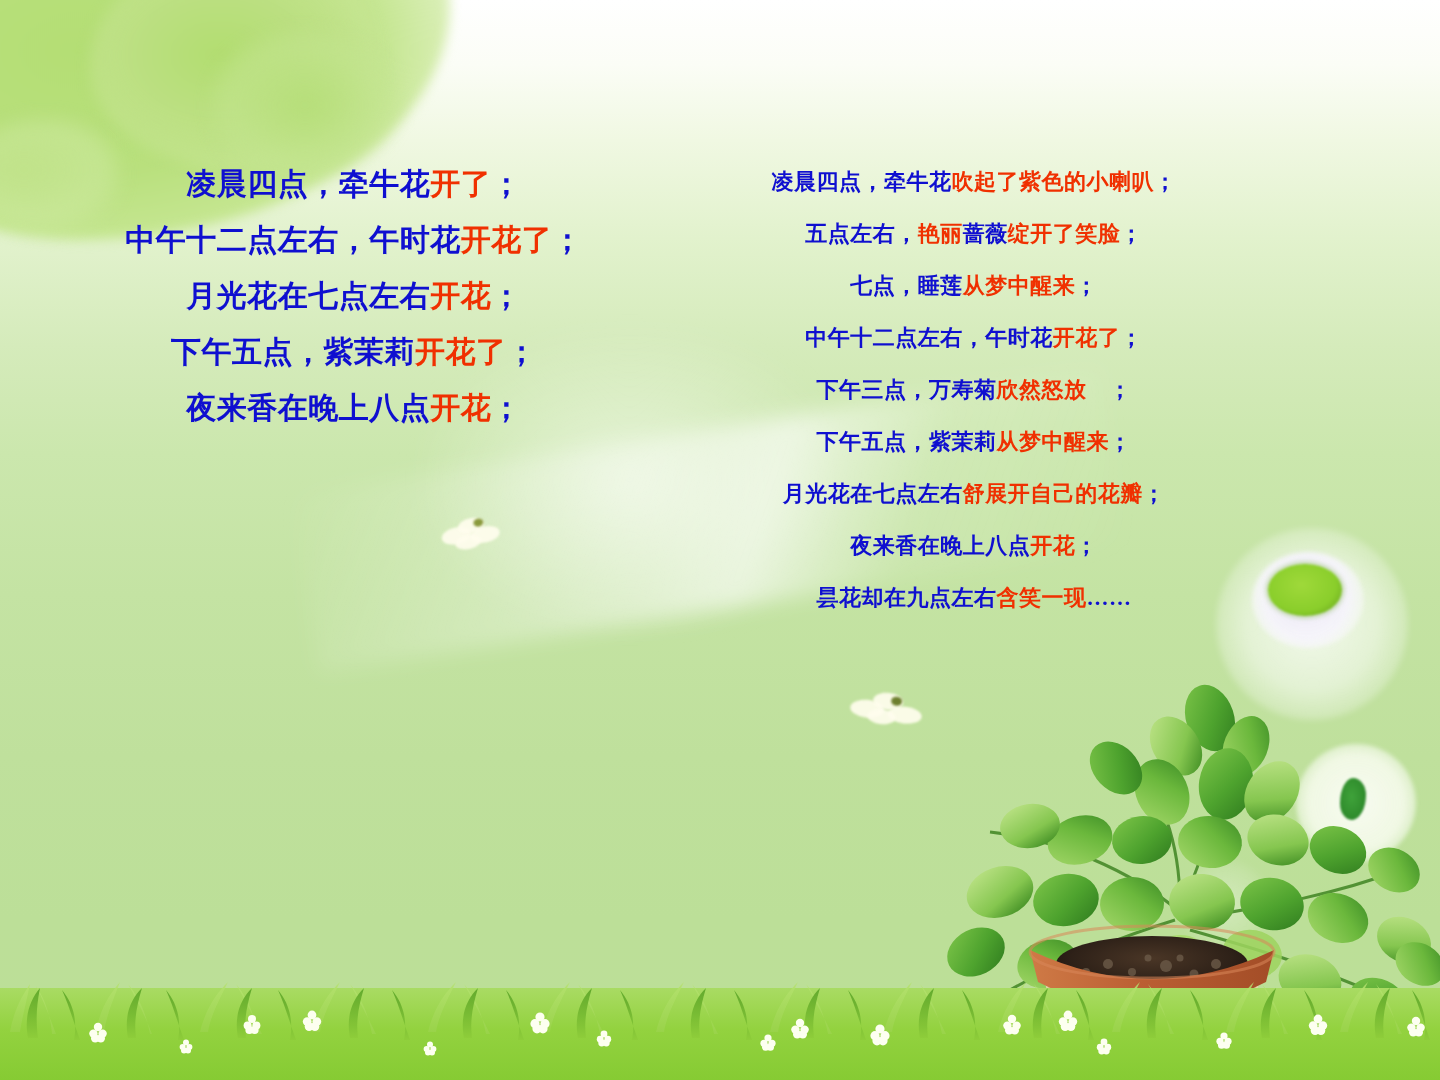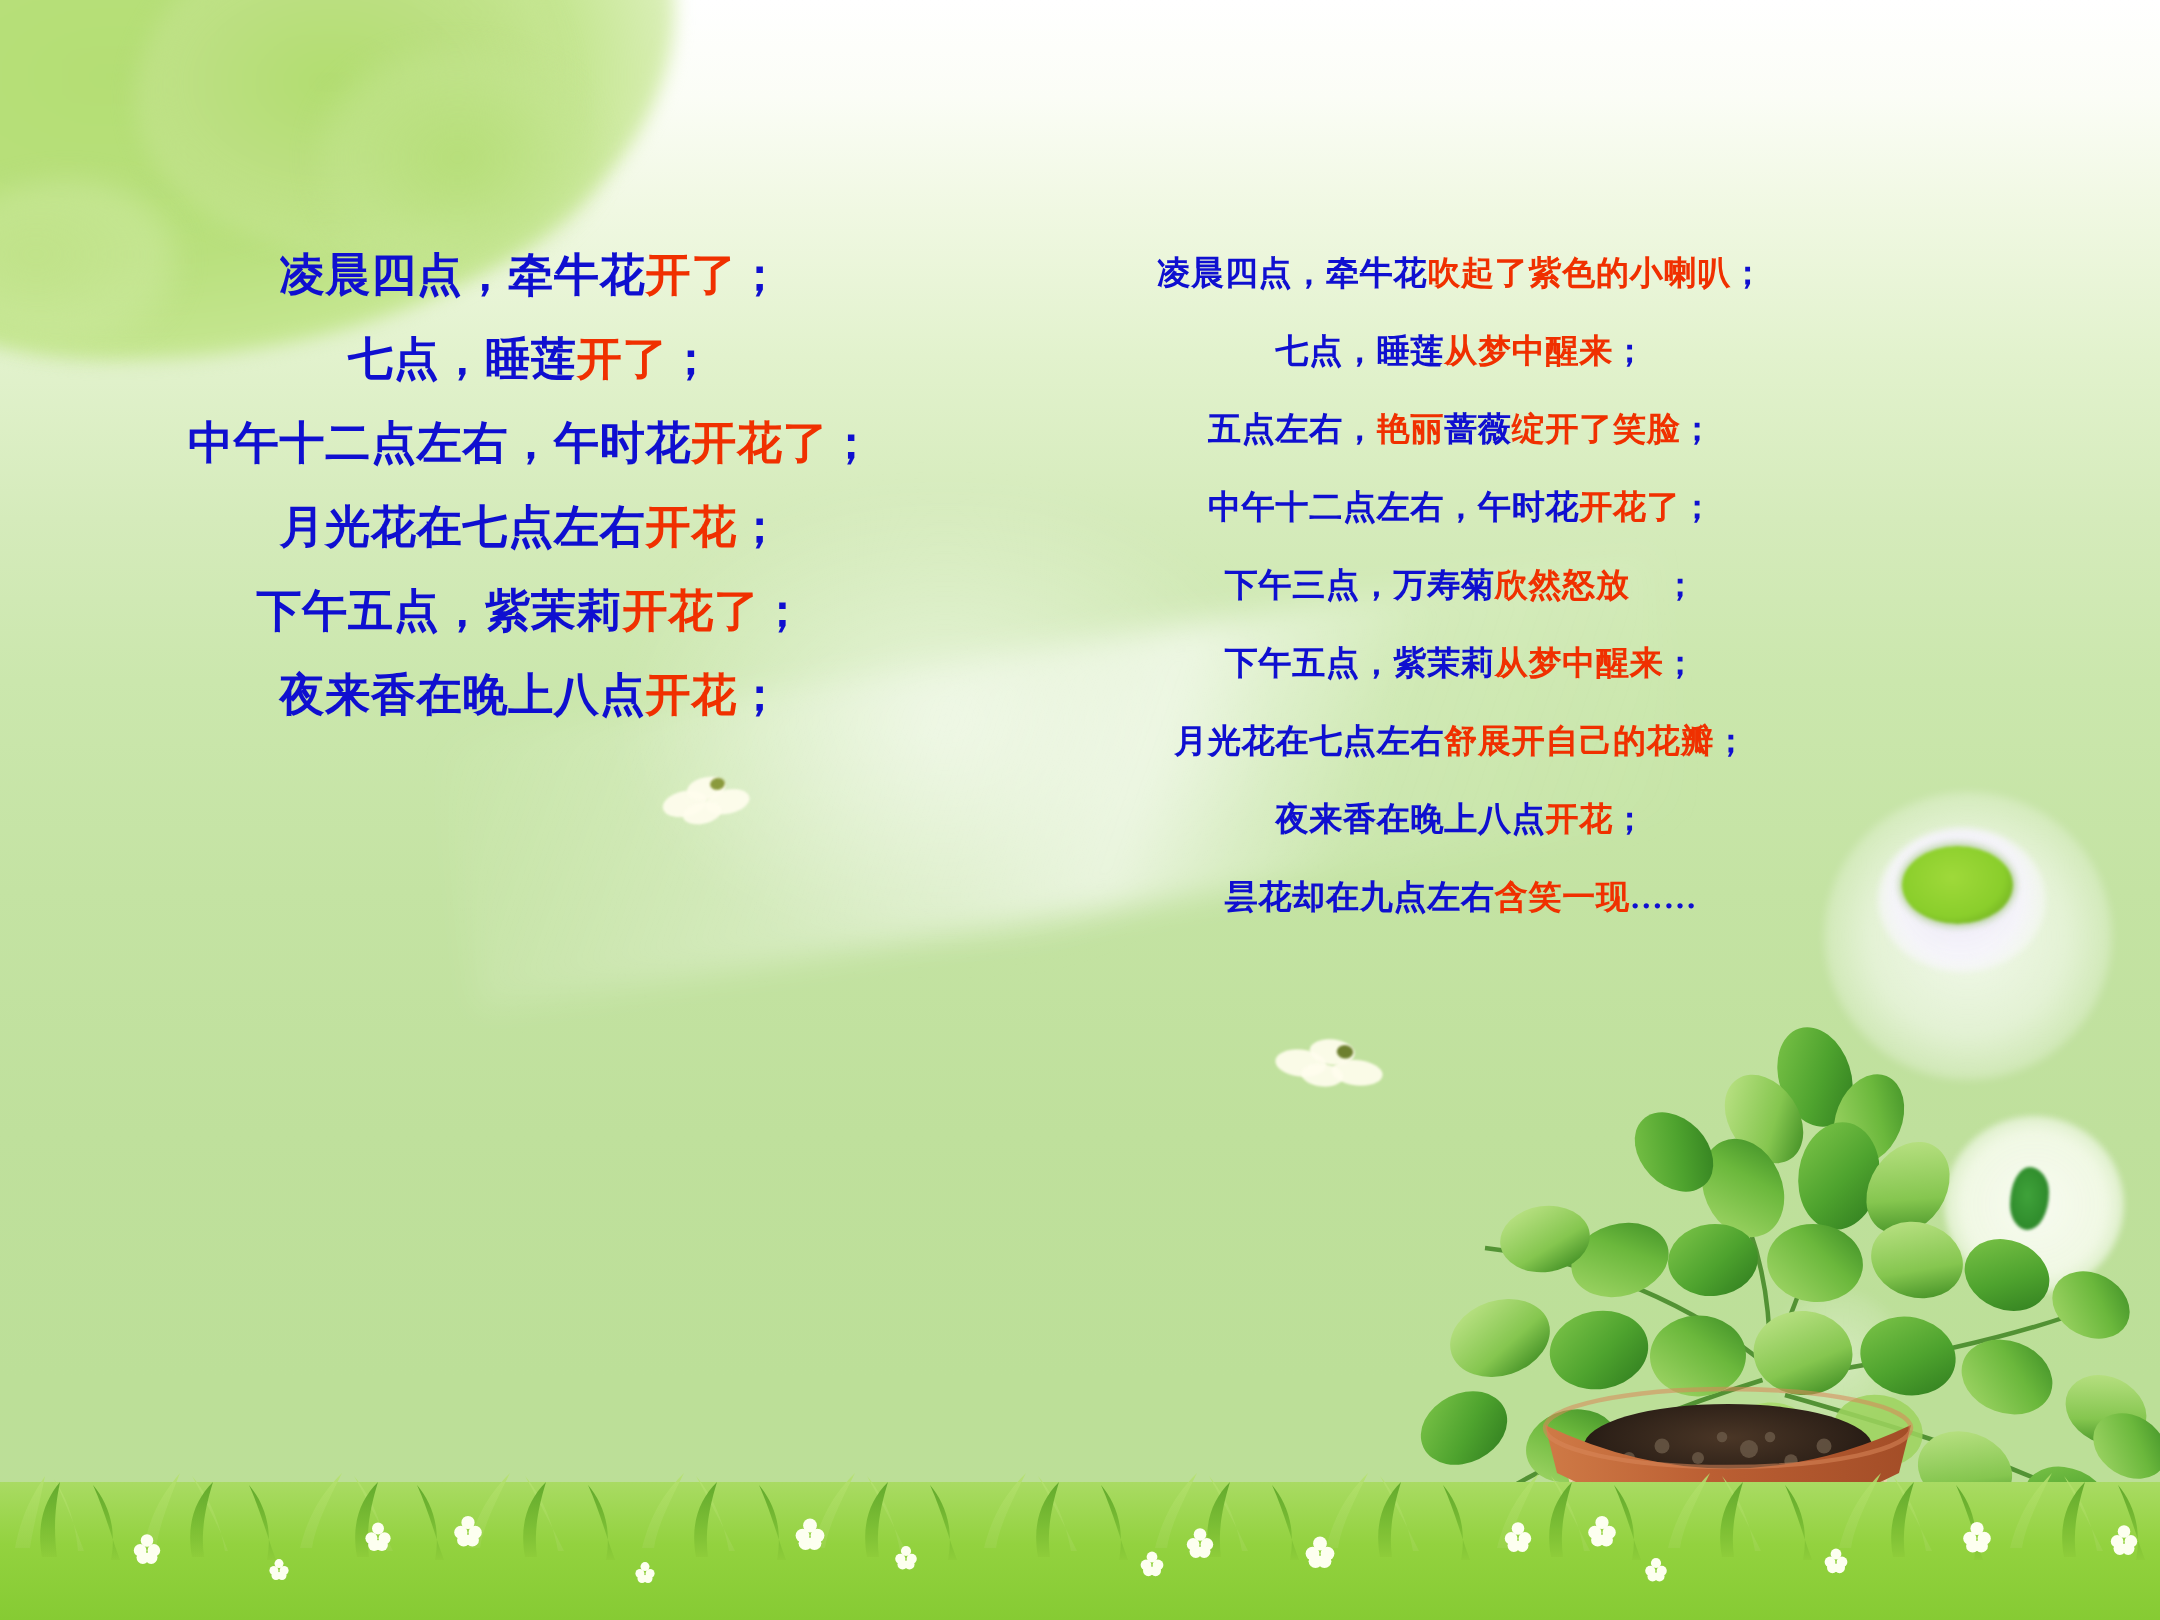--- a/index.html
+++ b/index.html
@@ -558,30 +558,29 @@
             <circle cx="2" cy="4.4" r="3"></circle>
           <circle cx="-2" cy="4.4" r="3"></circle>
         </g>
       </g>
     </svg>
   </div>
 
   <div id="columns">
     <div class="column" id="col-left">
         <div class="line"><span>凌晨四点，牵牛花</span><span class="hl">开了</span><span>；</span></div>
-        <div class="line"><span>七点，睡莲</span><span class="hl">开了</span><span>；</span></div>
         <div class="line"><span>中午十二点左右，午时花</span><span class="hl">开花了</span><span>；</span></div>
         <div class="line"><span>月光花在七点左右</span><span class="hl">开花</span><span>；</span></div>
         <div class="line"><span>下午五点，紫茉莉</span><span class="hl">开花了</span><span>；</span></div>
         <div class="line"><span>夜来香在晚上八点</span><span class="hl">开花</span><span>；</span></div>
       </div>
     <div class="column" id="col-right">
         <div class="line"><span>凌晨四点，牵牛花</span><span class="hl">吹起了紫色的小喇叭</span><span>；</span></div>
+        <div class="line"><span>五点左右，</span><span class="hl">艳丽</span><span>蔷薇</span><span class="hl">绽开了笑脸</span><span>；</span></div>
         <div class="line"><span>七点，睡莲</span><span class="hl">从梦中醒来</span><span>；</span></div>
-        <div class="line"><span>五点左右，</span><span class="hl">艳丽</span><span>蔷薇</span><span class="hl">绽开了笑脸</span><span>；</span></div>
         <div class="line"><span>中午十二点左右，午时花</span><span class="hl">开花了</span><span>；</span></div>
         <div class="line"><span>下午三点，万寿菊</span><span class="hl">欣然怒放</span><span>　；</span></div>
         <div class="line"><span>下午五点，紫茉莉</span><span class="hl">从梦中醒来</span><span>；</span></div>
         <div class="line"><span>月光花在七点左右</span><span class="hl">舒展开自己的花瓣</span><span>；</span></div>
         <div class="line"><span>夜来香在晚上八点</span><span class="hl">开花</span><span>；</span></div>
         <div class="line"><span>昙花却在九点左右</span><span class="hl">含笑一现</span><span>……</span></div>
       </div>
   </div>
 
 </div>

